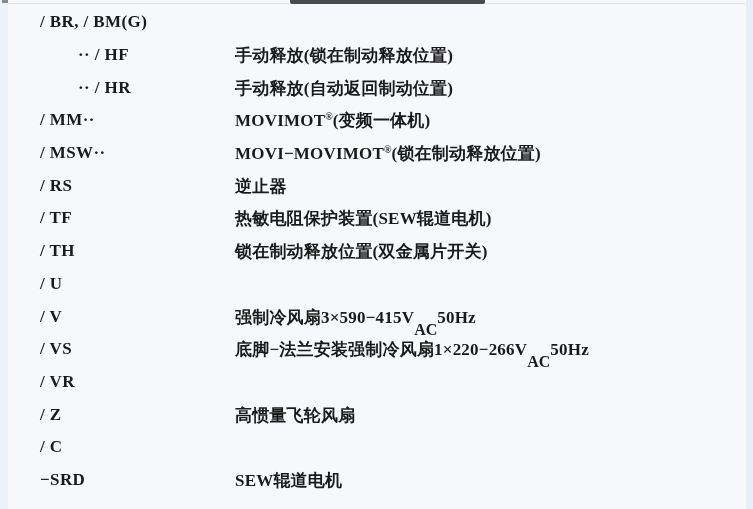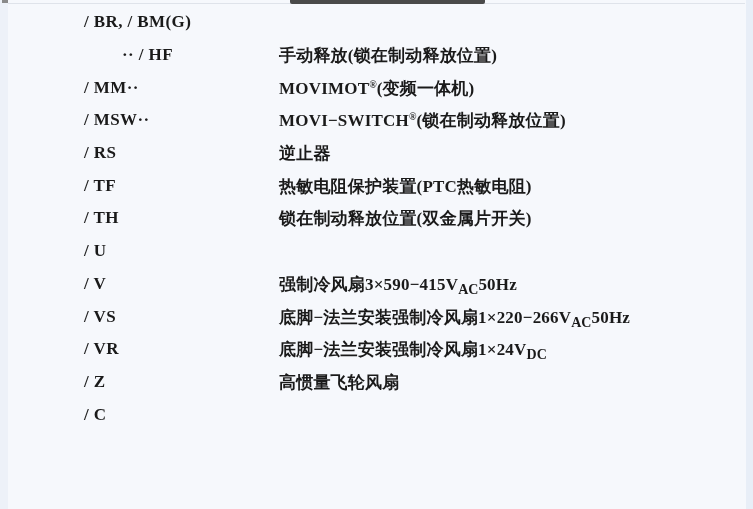--- a/index.html
+++ b/index.html
@@ -38,44 +38,43 @@
   .leftmark{
     position:absolute;left:2px;top:0;width:6px;height:3px;
     background:#8a8a8a;
   }
   .rows{
     position:absolute;left:0;right:0;top:6px;
   }
   .row{
     position:relative;
     height:32.7px;
-    margin-left:44px;
   }
   .code,.desc{
     position:absolute;
     top:50%;
     transform:translateY(-50%);
     font-weight:bold;
     font-size:17px;
     white-space:nowrap;
     letter-spacing:0.4px;
   }
   .code{left:40px;}
   .row.indent .code{left:78px;}
   .desc{left:235px;letter-spacing:0.2px;}
   .desc .sup{
     font-size:10px;
     position:relative;
     top:-6px;
     letter-spacing:0;
   }
   .desc .sub{
-    font-size:14px;
+    font-size:16px;
     position:relative;
-    top:4px;
+    top:12px;
     letter-spacing:0;
   }
 </style>
 </head>
 <body>
 
 <div id="page">
   <div class="edge left"></div>
   <div class="edge right"></div>
   <div class="topline"></div>
@@ -84,39 +83,43 @@
   <div class="rows" id="rows">
   <div class="row">
     <span class="code">/ BR, / BM(G)</span>
   </div>
 
   <div class="row indent">
     <span class="code">·· / HF</span>
     <span class="desc"><span>手动释放(锁在制动释放位置)</span></span>
   </div>
 
+  <div class="row indent">
+    <span class="code">·· / HR</span>
+    <span class="desc"><span>手动释放(自动返回制动位置)</span></span>
+  </div>
 
   <div class="row">
     <span class="code">/ MM··</span>
     <span class="desc"><span>MOVIMOT</span><span class="sup">®</span><span>(变频一体机)</span></span>
   </div>
 
   <div class="row">
     <span class="code">/ MSW··</span>
-    <span class="desc"><span>MOVI−SWITCH</span><span class="sup">®</span><span>(锁在制动释放位置)</span></span>
+    <span class="desc"><span>MOVI−MOVIMOT</span><span class="sup">®</span><span>(锁在制动释放位置)</span></span>
   </div>
 
   <div class="row">
     <span class="code">/ RS</span>
     <span class="desc"><span>逆止器</span></span>
   </div>
 
   <div class="row">
     <span class="code">/ TF</span>
-    <span class="desc"><span>热敏电阻保护装置(PTC热敏电阻)</span></span>
+    <span class="desc"><span>热敏电阻保护装置(SEW辊道电机)</span></span>
   </div>
 
   <div class="row">
     <span class="code">/ TH</span>
     <span class="desc"><span>锁在制动释放位置(双金属片开关)</span></span>
   </div>
 
   <div class="row">
     <span class="code">/ U</span>
   </div>
@@ -126,26 +129,29 @@
     <span class="desc"><span>强制冷风扇3×590−415V</span><span class="sub">AC</span><span>50Hz</span></span>
   </div>
 
   <div class="row">
     <span class="code">/ VS</span>
     <span class="desc"><span>底脚−法兰安装强制冷风扇1×220−266V</span><span class="sub">AC</span><span>50Hz</span></span>
   </div>
 
   <div class="row">
     <span class="code">/ VR</span>
-    <span class="desc"><span>底脚−法兰安装强制冷风扇1×24V</span><span class="sub">DC</span></span>
   </div>
 
   <div class="row">
     <span class="code">/ Z</span>
     <span class="desc"><span>高惯量飞轮风扇</span></span>
   </div>
 
   <div class="row">
     <span class="code">/ C</span>
   </div>
 
+  <div class="row">
+    <span class="code">−SRD</span>
+    <span class="desc"><span>SEW辊道电机</span></span>
+  </div>
 </div>
 </div>
 
 </body></html>

